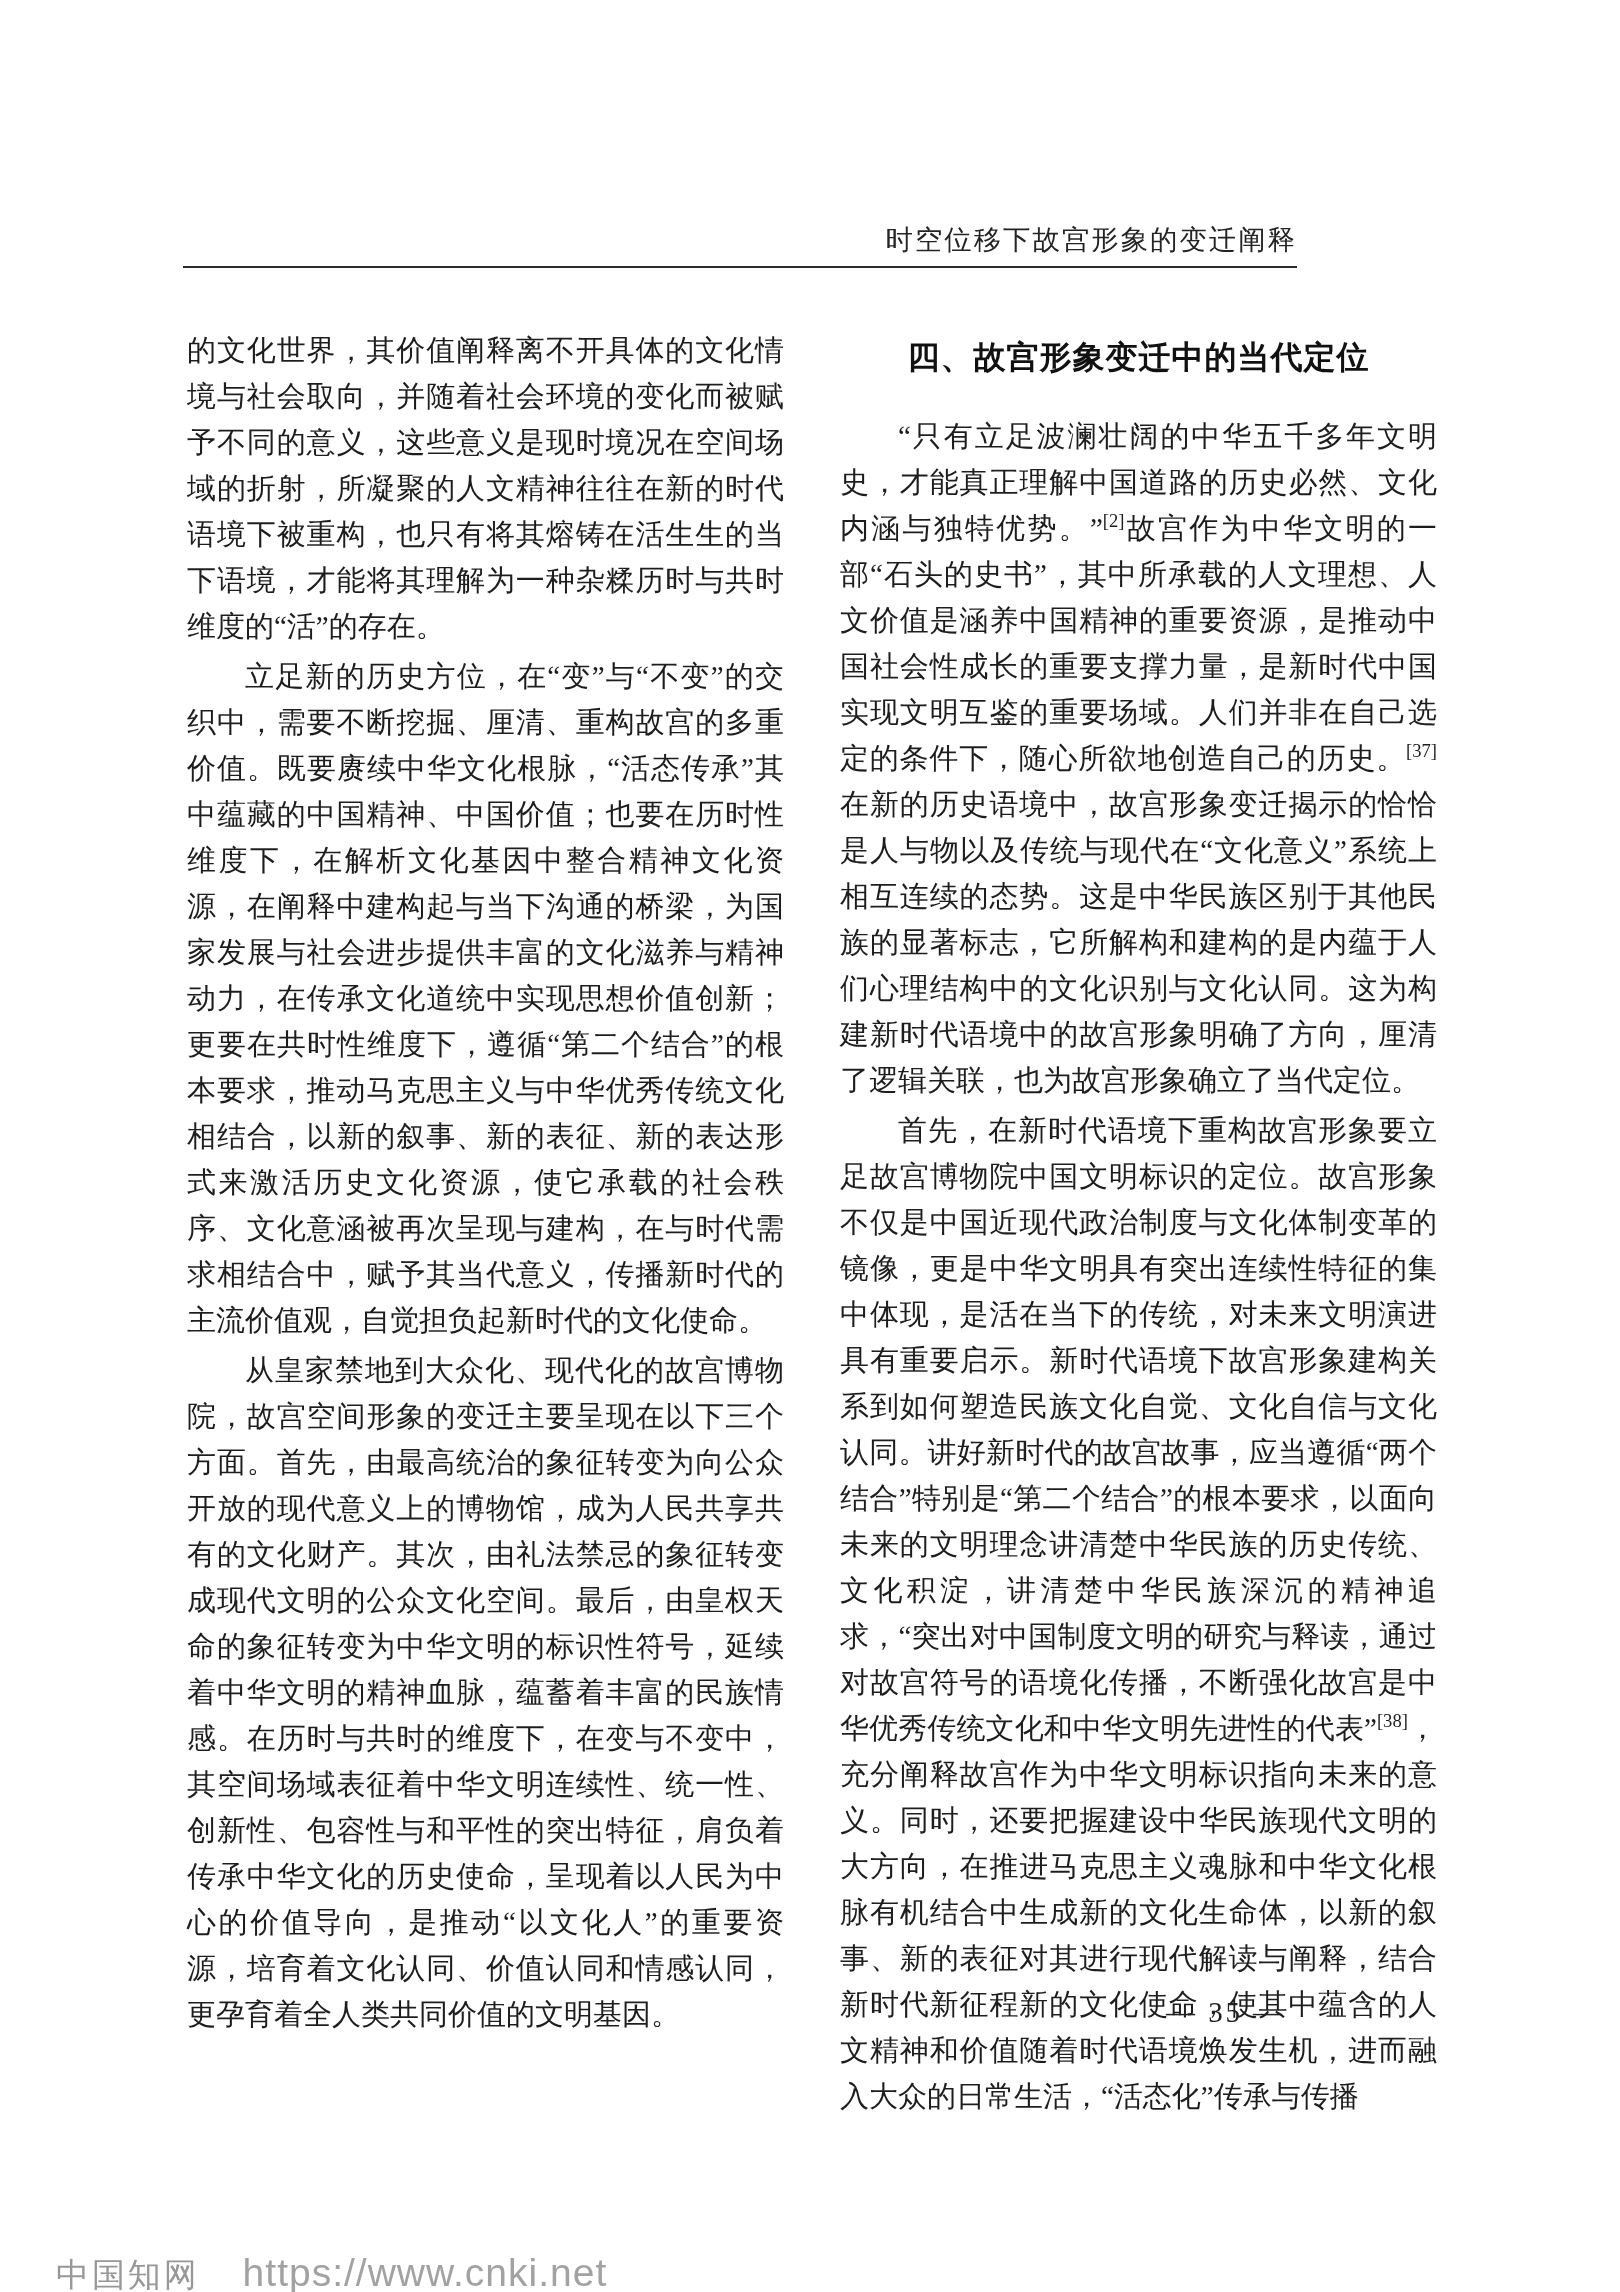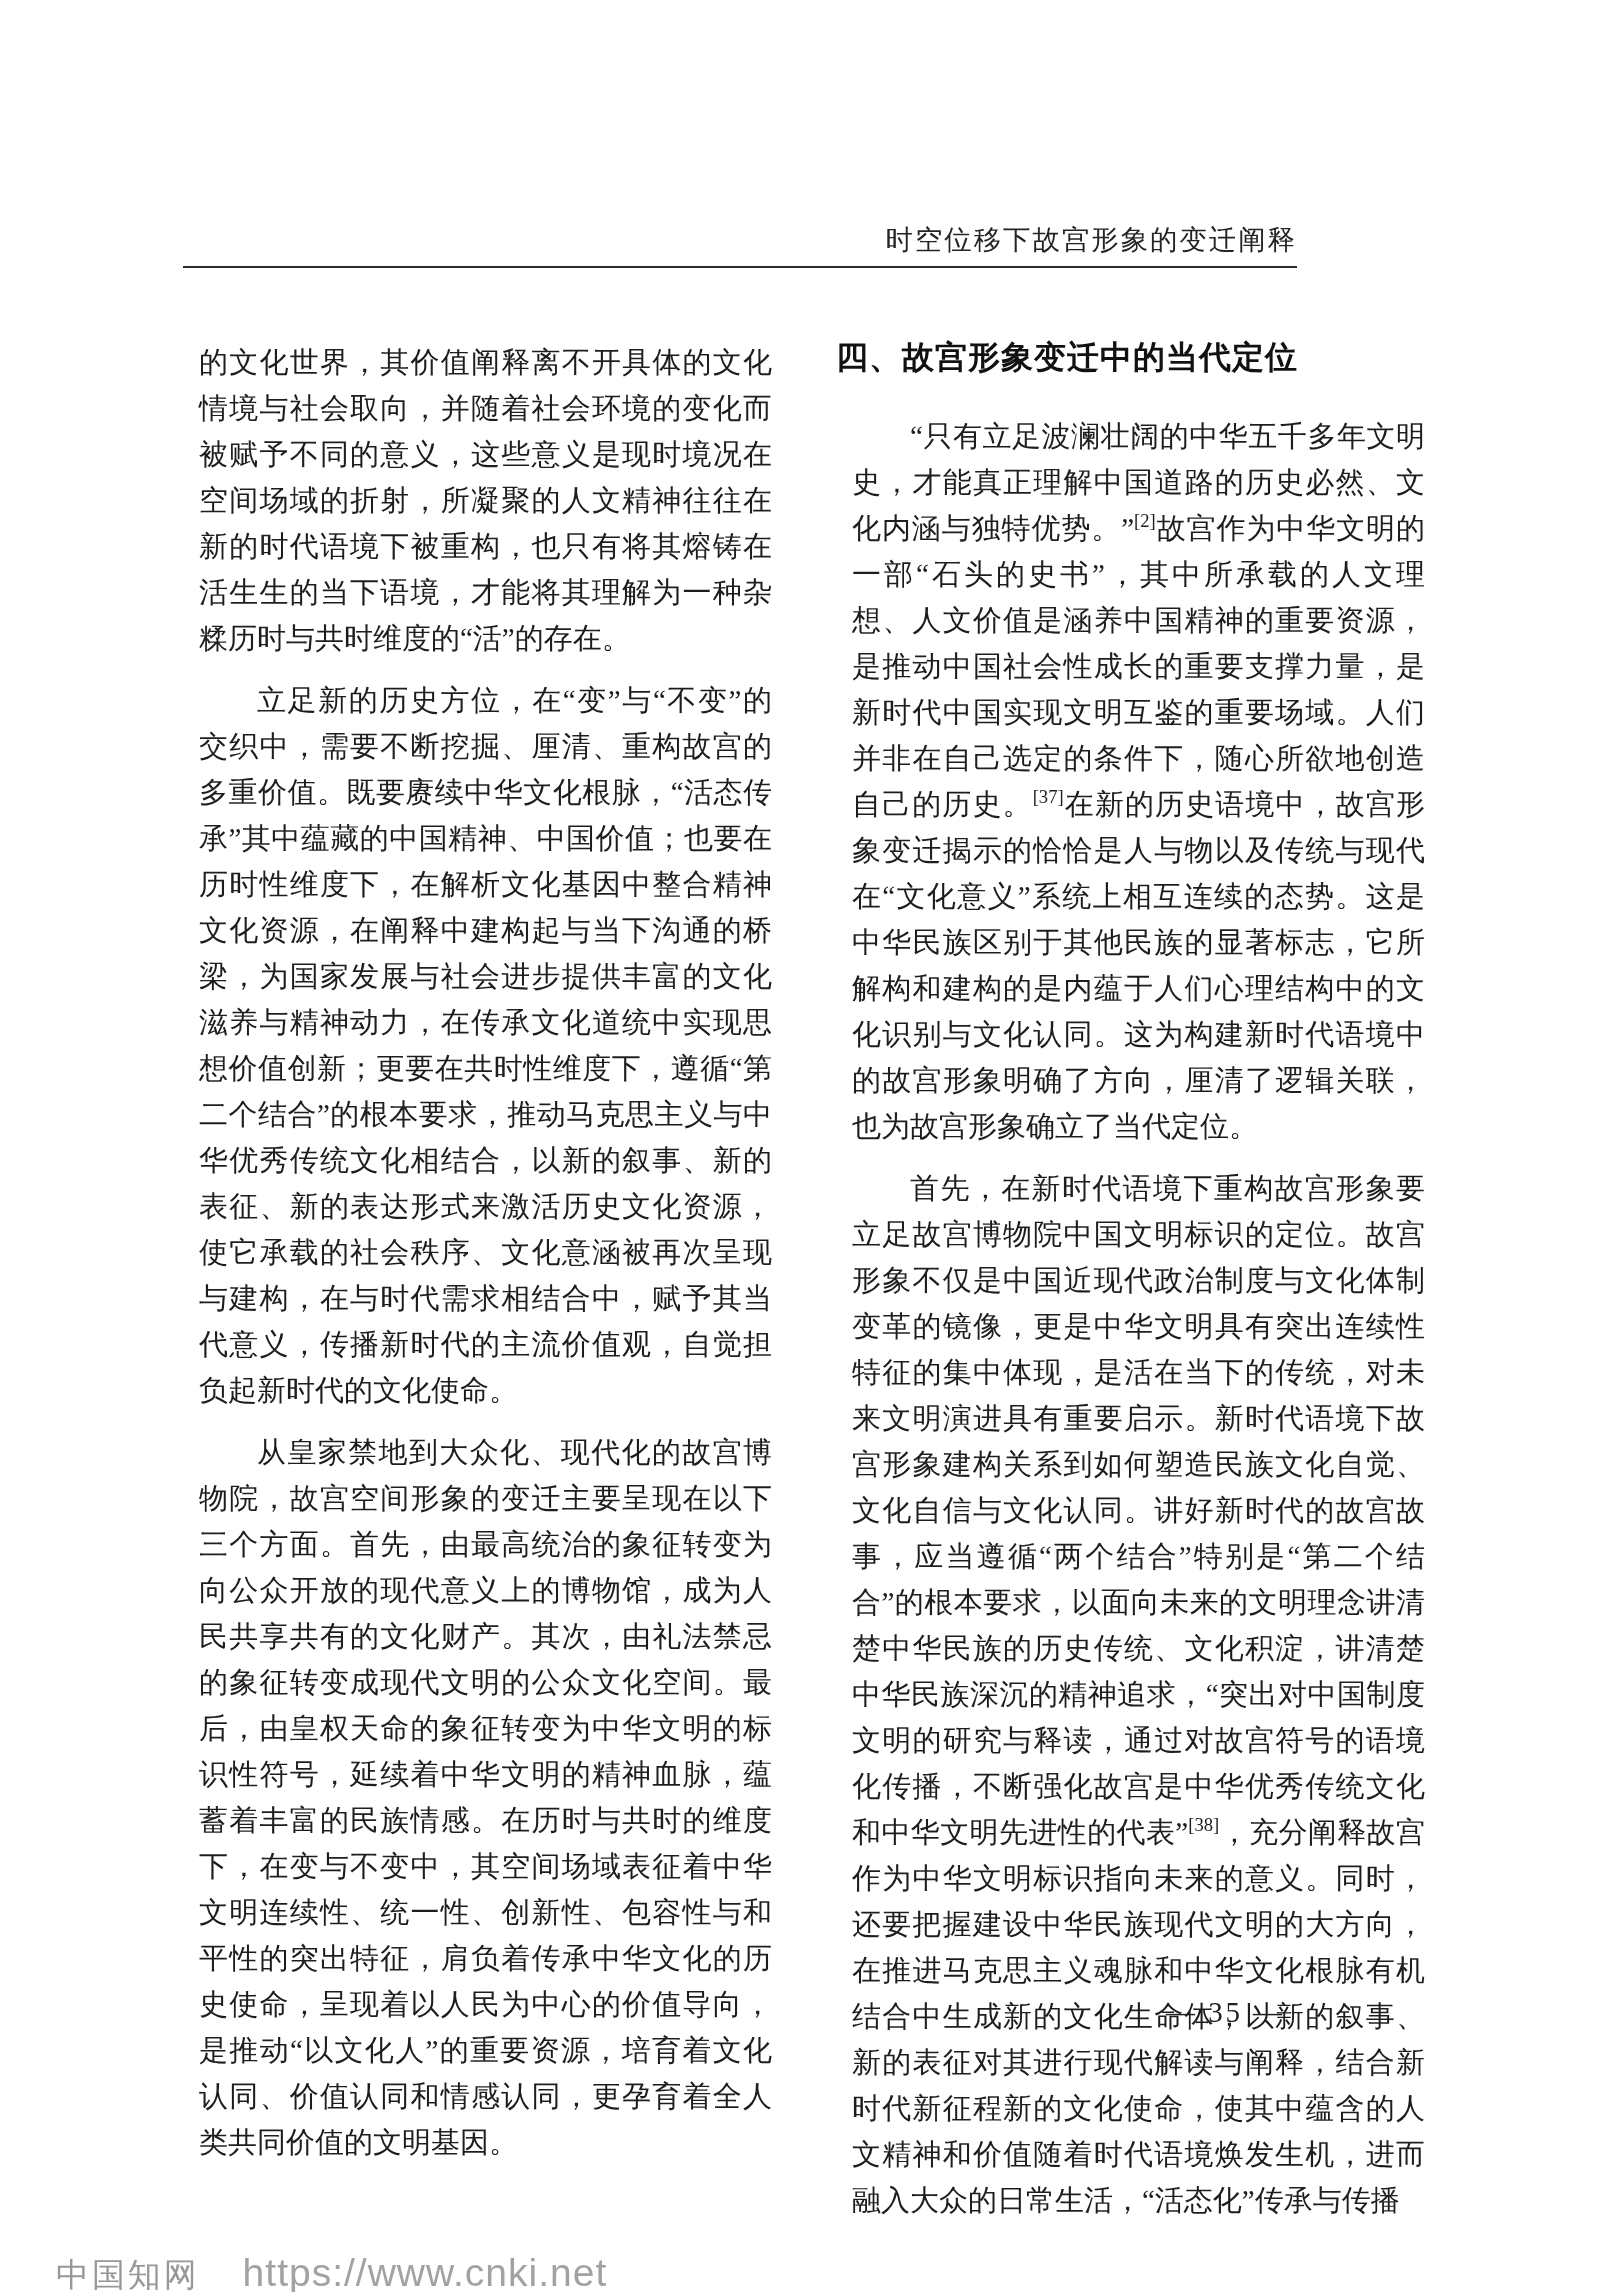--- a/index.html
+++ b/index.html
@@ -16,25 +16,25 @@
     position:absolute;left:183px;right:179px;top:266px;height:2px;background:#2b2b2b;
   }
   .columns{
     position:absolute;left:183px;top:323px;width:1258px;
     display:flex;gap:48px;
   }
   .column{
     width:605px;font-size:29px;line-height:46px;
     text-align:justify;text-justify:inter-ideograph;color:#1d1d1d;
   }
-  p.para{margin:16px;}
+  p.para{margin:4px;}
   p.para.indent{text-indent:2em;}
   .section-heading{
     margin:13.7px 0 35px 0;font-size:32px;line-height:41px;font-weight:bold;
-    text-align:left;letter-spacing:1px;color:#111;
+    text-align:center;letter-spacing:1px;color:#111;
     font-family:"Liberation Sans","DejaVu Sans",sans-serif;
   }
   sup.cite{font-size:18.6px;line-height:0;vertical-align:super;letter-spacing:0;}
   .page-number{
     position:absolute;top:1996px;right:191px;
     font-size:29px;letter-spacing:2.9px;color:#222;white-space:nowrap;
   }
   .footer{
     position:absolute;left:56px;top:2211px;
     display:flex;align-items:baseline;gap:43px;margin-top:40px;

